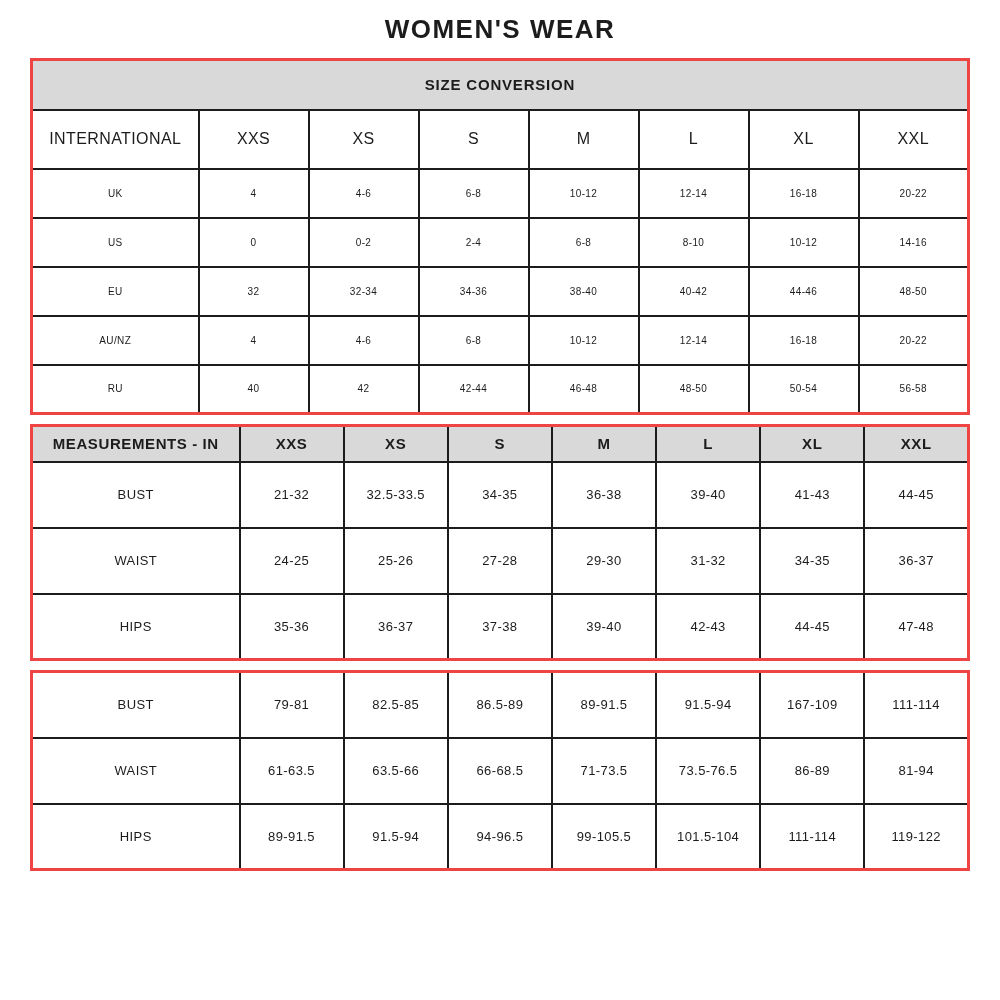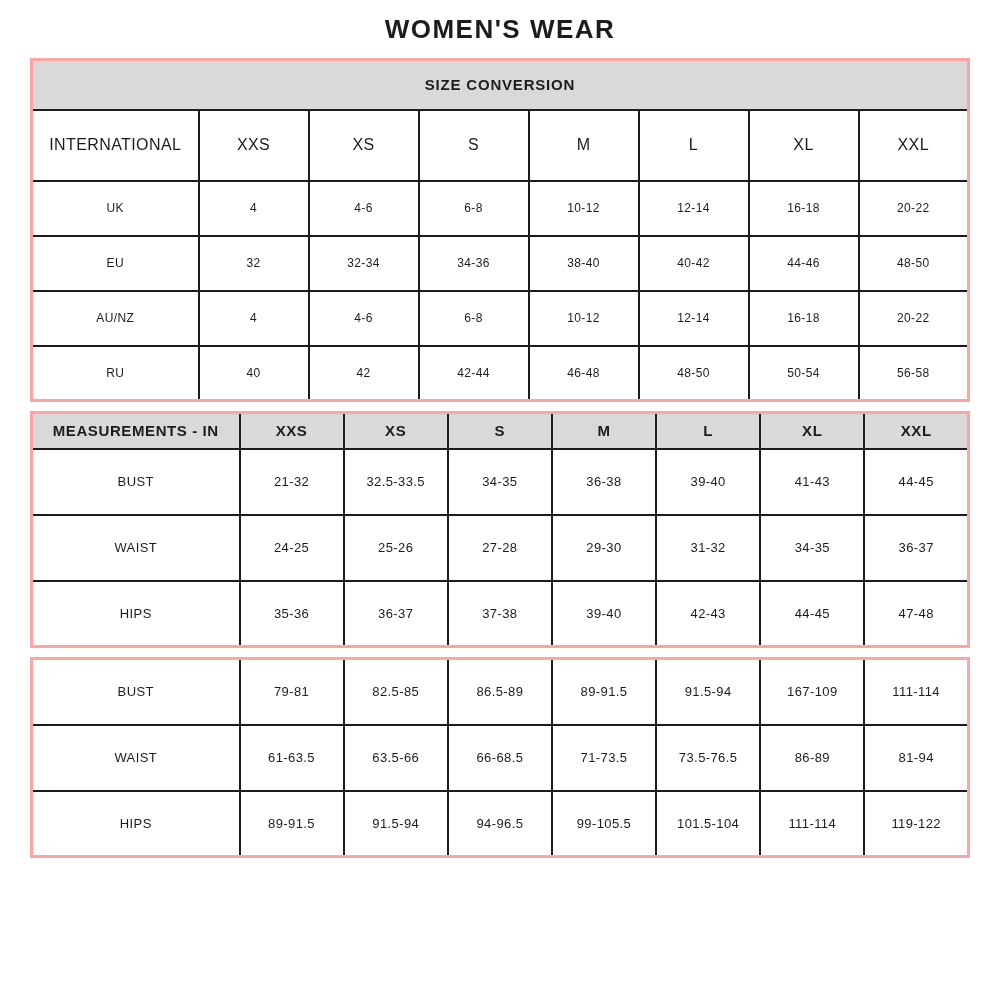--- a/index.html
+++ b/index.html
@@ -15,41 +15,41 @@
     text-align: center;
     font-size: 26px;
     font-weight: 700;
     letter-spacing: 1.5px;
     margin: 2px 0 13px 0;
   }
   table {
     border-collapse: collapse;
     table-layout: fixed;
     width: 940px;
-    border: 3px solid #fca5a5;
+    border: 3px solid #ef4444;
     margin-bottom: 9px;
   }
   th, td {
     border: 2px solid #1c1c1c;
     text-align: center;
     vertical-align: middle;
     padding: 0 4px;
     letter-spacing: 0.4px;
     overflow: hidden;
   }
   
   .t-size .section-row th {
     height: 50px;
     background: #d9d9d9;
     font-size: 15px;
     font-weight: 700;
     letter-spacing: 0.8px;
   }
-  .t-size .head-row td { height: 71px; font-size: 16px; font-weight: 400; }
-  .t-size .data-row td { height: 55px; font-size: 12px; font-weight: 400; }
+  .t-size .head-row td { height: 59px; font-size: 16px; font-weight: 400; }
+  .t-size .data-row td { height: 49px; font-size: 10px; font-weight: 400; }
   .t-size .row-label { font-size: 16px; }
   
   .t-meas .head-row th {
     height: 36px;
     background: #d9d9d9;
     font-size: 15px;
     font-weight: 700;
     letter-spacing: 0.6px;
   }
   .t-meas .data-row td { height: 66px; font-size: 13px; font-weight: 400; }
@@ -83,20 +83,30 @@
     </tr>
     <tr class="data-row">
       <td class="row-label">UK</td>
       <td>4</td>
       <td>4-6</td>
       <td>6-8</td>
       <td>10-12</td>
       <td>12-14</td>
       <td>16-18</td>
       <td>20-22</td>
+    </tr>
+    <tr class="data-row">
+      <td class="row-label">US</td>
+      <td>0</td>
+      <td>0-2</td>
+      <td>2-4</td>
+      <td>6-8</td>
+      <td>8-10</td>
+      <td>10-12</td>
+      <td>14-16</td>
     </tr>
     <tr class="data-row">
       <td class="row-label">EU</td>
       <td>32</td>
       <td>32-34</td>
       <td>34-36</td>
       <td>38-40</td>
       <td>40-42</td>
       <td>44-46</td>
       <td>48-50</td>

